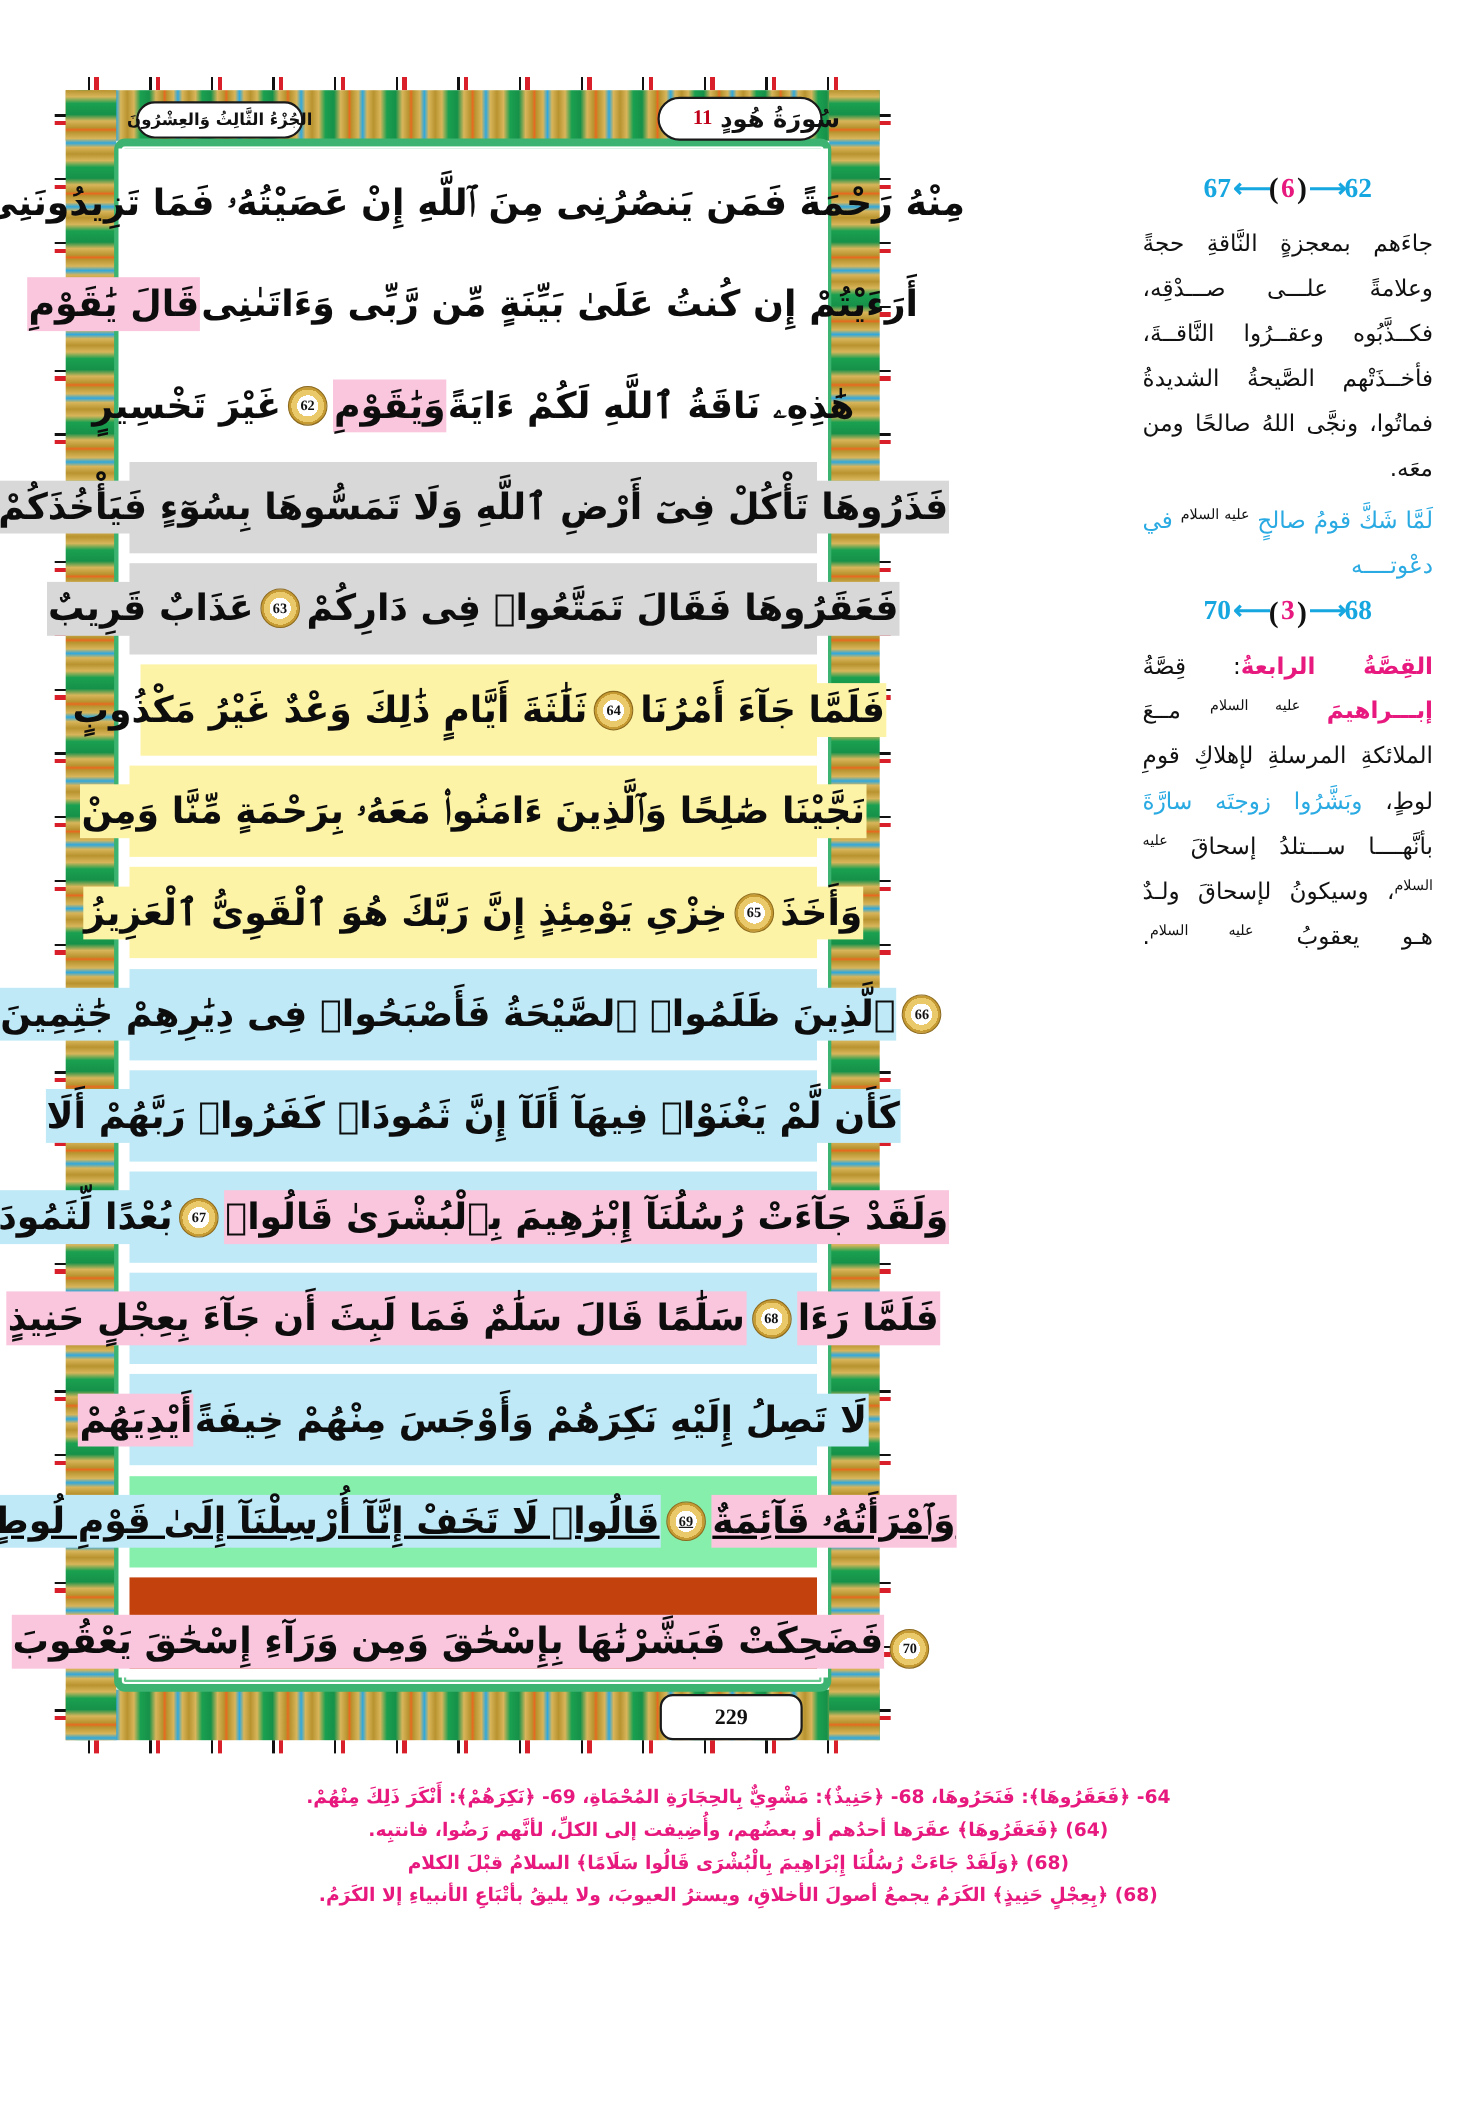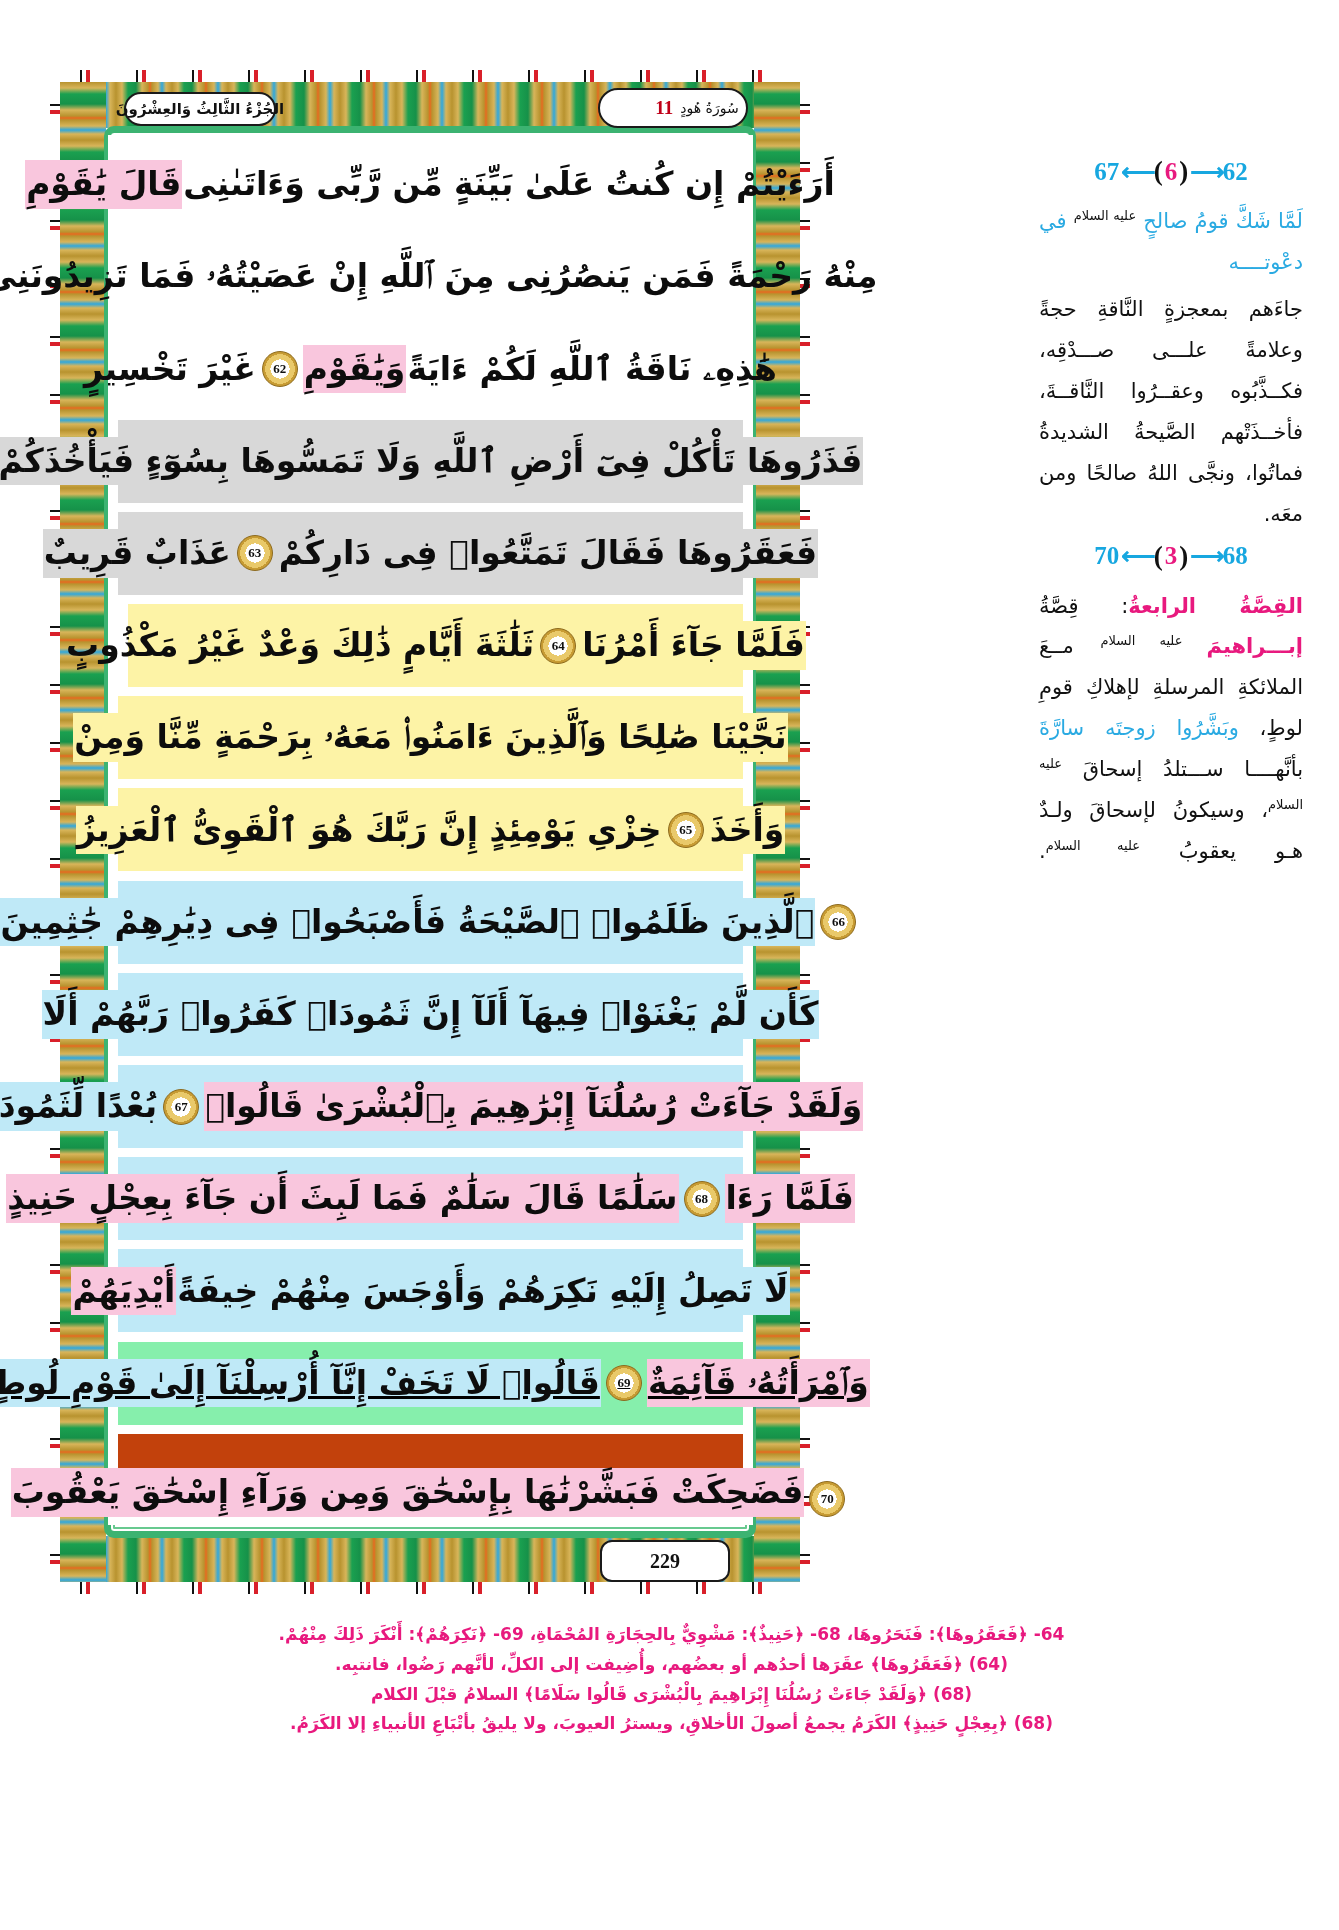--- a/index.html
+++ b/index.html
@@ -118,22 +118,22 @@
     height: 40px;
   }
   .cartouche-juz {
     left: 124px;
     top: 92px;
     width: 152px;
     height: 34px;
   }
   .surah-name {
     font-family: "DejaVu Sans", sans-serif;
-    font-size: 14px;
-    font-weight: 400;
+    font-size: 22px;
+    font-weight: 700;
     color: #111111;
     white-space: nowrap;
     letter-spacing: -0.5px;
   }
   .surah-num {
     font-family: "Liberation Serif", serif;
     font-size: 19px;
     color: #c00018;
     margin-inline-start: 7px;
     font-weight: 700;
@@ -326,25 +326,25 @@
     <span class="surah-name">سُورَةُ هُودٍ</span>
     <span class="surah-num">11</span>
   </div>
 
   <div class="cartouche cartouche-juz">
     <span class="juz-name">الجُزْءُ الثَّالِثُ وَالعِشْرُونَ</span>
   </div>
 
   <div class="mushaf" id="mushaf">
       <div class="aline" style="background: transparent;">
+        <span class="aword hl-none">مِنْهُ رَحْمَةً فَمَن يَنصُرُنِى مِنَ ٱللَّهِ إِنْ عَصَيْتُهُۥ فَمَا تَزِيدُونَنِى</span>
+      </div>
+      <div class="aline" style="background: transparent;">
         <span class="aword hl-pink">قَالَ يَٰقَوْمِ</span>
         <span class="aword hl-none"> أَرَءَيْتُمْ إِن كُنتُ عَلَىٰ بَيِّنَةٍ مِّن رَّبِّى وَءَاتَىٰنِى</span>
-      </div>
-      <div class="aline" style="background: transparent;">
-        <span class="aword hl-none">مِنْهُ رَحْمَةً فَمَن يَنصُرُنِى مِنَ ٱللَّهِ إِنْ عَصَيْتُهُۥ فَمَا تَزِيدُونَنِى</span>
       </div>
       <div class="aline" style="background: transparent;">
         <span class="aword hl-none">غَيْرَ تَخْسِيرٍ</span>
         <span class="ayah-mark">62</span>
         <span class="aword hl-pink">وَيَٰقَوْمِ</span>
         <span class="aword hl-none"> هَٰذِهِۦ نَاقَةُ ٱللَّهِ لَكُمْ ءَايَةً</span>
       </div>
       <div class="aline" style="background: rgb(216, 216, 216);">
         <span class="aword hl-gray">فَذَرُوهَا تَأْكُلْ فِىٓ أَرْضِ ٱللَّهِ وَلَا تَمَسُّوهَا بِسُوٓءٍ فَيَأْخُذَكُمْ</span>
       </div>
@@ -405,22 +405,22 @@
   <div class="sidebar" id="sidebar">
       <div class="range-row">
         <span class="range-num">67</span>
         <span class="range-arrow">⟵</span>
         <span class="range-paren">(</span>
         <span class="range-count">6</span>
         <span class="range-paren">)</span>
         <span class="range-arrow">⟶</span>
         <span class="range-num">62</span>
       </div>
+      <p class="sb-p"><span class="sb-blk">جاءَهم بمعجزةٍ النَّاقةِ حجةً وعلامةً علـــى صـــدْقِه، فكــذَّبُوه وعقــرُوا النَّاقــةَ، فأخــذَتْهم الصَّيحةُ الشديدةُ فماتُوا، ونجَّى اللهُ صالحًا ومن معَه.</span></p>
       <p class="sb-p"><span class="sb-blue">لَمَّا شَكَّ قومُ صالحٍ </span><span class="honorific">عليه السلام</span><span class="sb-blue"> في دعْوتــــه</span></p>
-      <p class="sb-p"><span class="sb-blk">جاءَهم بمعجزةٍ النَّاقةِ حجةً وعلامةً علـــى صـــدْقِه، فكــذَّبُوه وعقــرُوا النَّاقــةَ، فأخــذَتْهم الصَّيحةُ الشديدةُ فماتُوا، ونجَّى اللهُ صالحًا ومن معَه.</span></p>
       <div class="range-row">
         <span class="range-num">70</span>
         <span class="range-arrow">⟵</span>
         <span class="range-paren">(</span>
         <span class="range-count">3</span>
         <span class="range-paren">)</span>
         <span class="range-arrow">⟶</span>
         <span class="range-num">68</span>
       </div>
       <p class="sb-p"><span class="sb-pink">القِصَّةُ الرابعةُ</span><span class="sb-blk">: قِصَّةُ </span><span class="sb-pink">إبـــراهيمَ</span><span class="honorific"> عليه السلام</span><span class="sb-blk"> مــعَ الملائكةِ المرسلةِ لإهلاكِ قومِ لوطٍ، </span><span class="sb-blue">وبَشَّرُوا زوجتَه سارَّةَ</span><span class="sb-blk"> بأنَّهــــا ســـتلدُ إسحاقَ </span><span class="honorific">عليه السلام</span><span class="sb-blk">، وسيكونُ لإسحاقَ ولـدٌ هـو يعقوبُ </span><span class="honorific">عليه السلام</span><span class="sb-blk">.</span></p>

